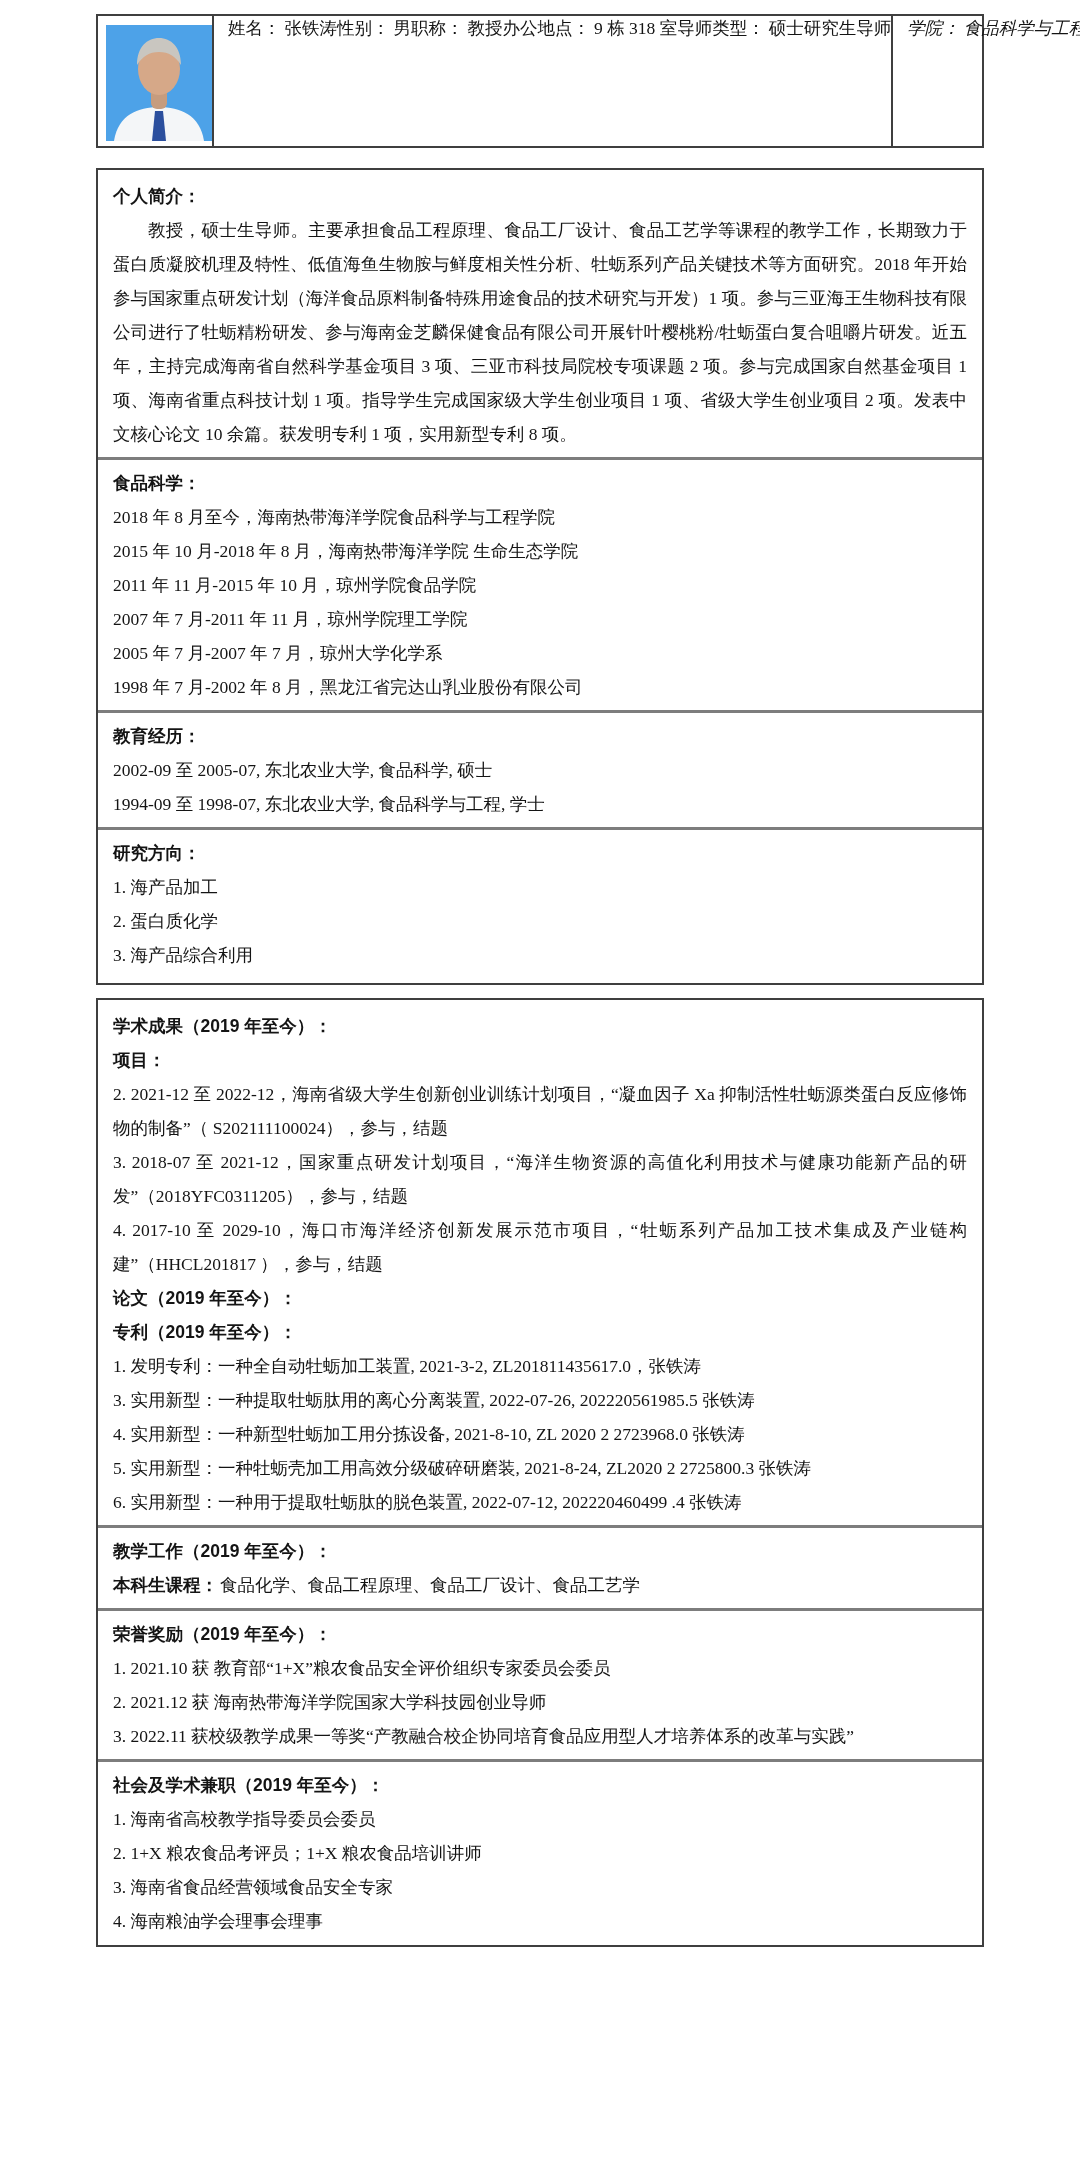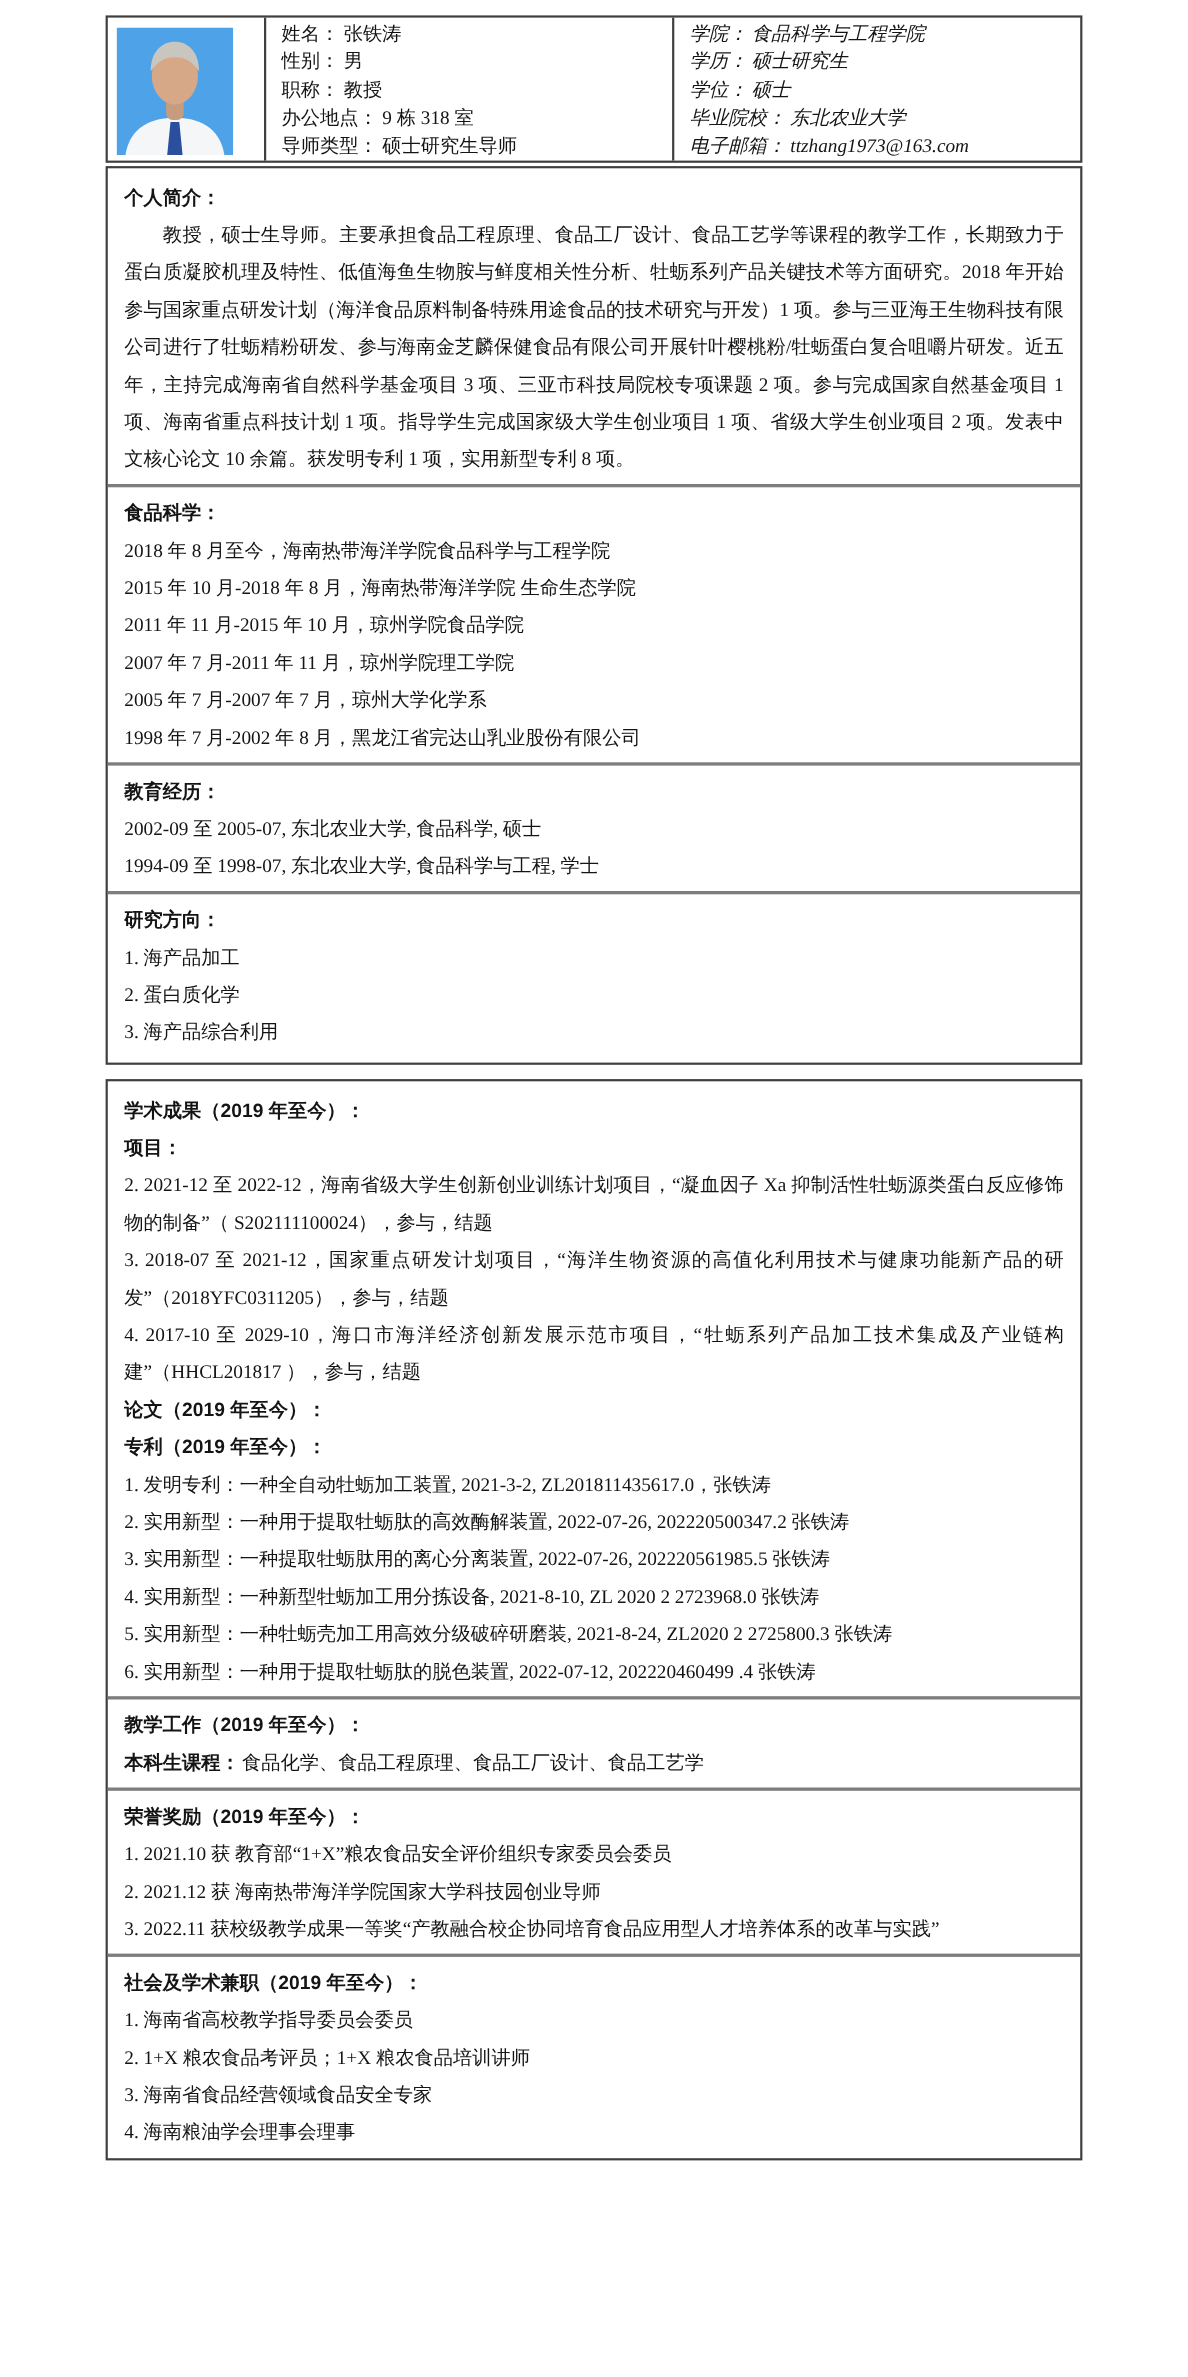--- a/index.html
+++ b/index.html
@@ -14,31 +14,31 @@
   .header-table{
     display:flex;border:2px solid #3f3f3f;height:130px;background:#fff;
   }
   .photo-cell{
     width:144px;border-right:2px solid #3f3f3f;box-sizing:border-box;
     padding:9px 0 3px 8px;
   }
   .portrait{display:block;width:106px;height:116px;}
   .info-col{
     flex:1;box-sizing:border-box;border-right:2px solid #3f3f3f;
-    display:flex;flex-direction:column;justify-content:space-evenly;
+    display:flex;flex-direction:row;justify-content:space-evenly;
     padding-left:14px;font-size:17.5px;
   }
   .info-col.last{border-right:none;font-style:italic;}
   .field{white-space:nowrap;}
   .fl{margin-right:4px;}
 
   
   .box{
     border:2px solid #3f3f3f;background:#fff;
-    padding:8px 15px 10px 15px;margin-top:3px;
+    padding:8px 15px 10px 15px;margin-top:20px;
     font-size:17.5px;line-height:34px;text-align:justify;
   }
   .box2{margin-top:13px;padding-bottom:6px;}
   .sec{padding:1px 0;}
   .sec-title{
     font-weight:bold;
     font-family:"Liberation Sans","DejaVu Sans",sans-serif;
     line-height:34px;text-align:left;
   }
   .para{margin:0;text-indent:2em;}
@@ -173,21 +173,20 @@
           <div class="line">3. 2018-07 至 2021-12，国家重点研发计划项目，“海洋生物资源的高值化利用技术与健康功能新产品的研发”（2018YFC0311205），参与，结题</div>
           <div class="line">4. 2017-10 至 2029-10，海口市海洋经济创新发展示范市项目，“牡蛎系列产品加工技术集成及产业链构建”（HHCL201817 ），参与，结题</div>
         </div>
 
       <div class="sec-title">论文（2019 年至今）：</div>
 
       <div class="sec-title">专利（2019 年至今）：</div>
       <div>
 
       <div class="line">1. 发明专利：一种全自动牡蛎加工装置, 2021-3-2, ZL201811435617.0，张铁涛</div>
-          <div class="line">2. 实用新型：一种用于提取牡蛎肽的高效酶解装置, 2022-07-26, 202220500347.2  张铁涛</div>
           <div class="line">3. 实用新型：一种提取牡蛎肽用的离心分离装置, 2022-07-26, 202220561985.5   张铁涛</div>
           <div class="line">4. 实用新型：一种新型牡蛎加工用分拣设备, 2021-8-10, ZL 2020 2 2723968.0   张铁涛</div>
           <div class="line">5. 实用新型：一种牡蛎壳加工用高效分级破碎研磨装, 2021-8-24, ZL2020 2 2725800.3   张铁涛</div>
           <div class="line">6. 实用新型：一种用于提取牡蛎肽的脱色装置, 2022-07-12, 202220460499 .4  张铁涛</div>
         </div>
     </div>
 
     <div class="divider"></div>
 
     <div class="sec">

